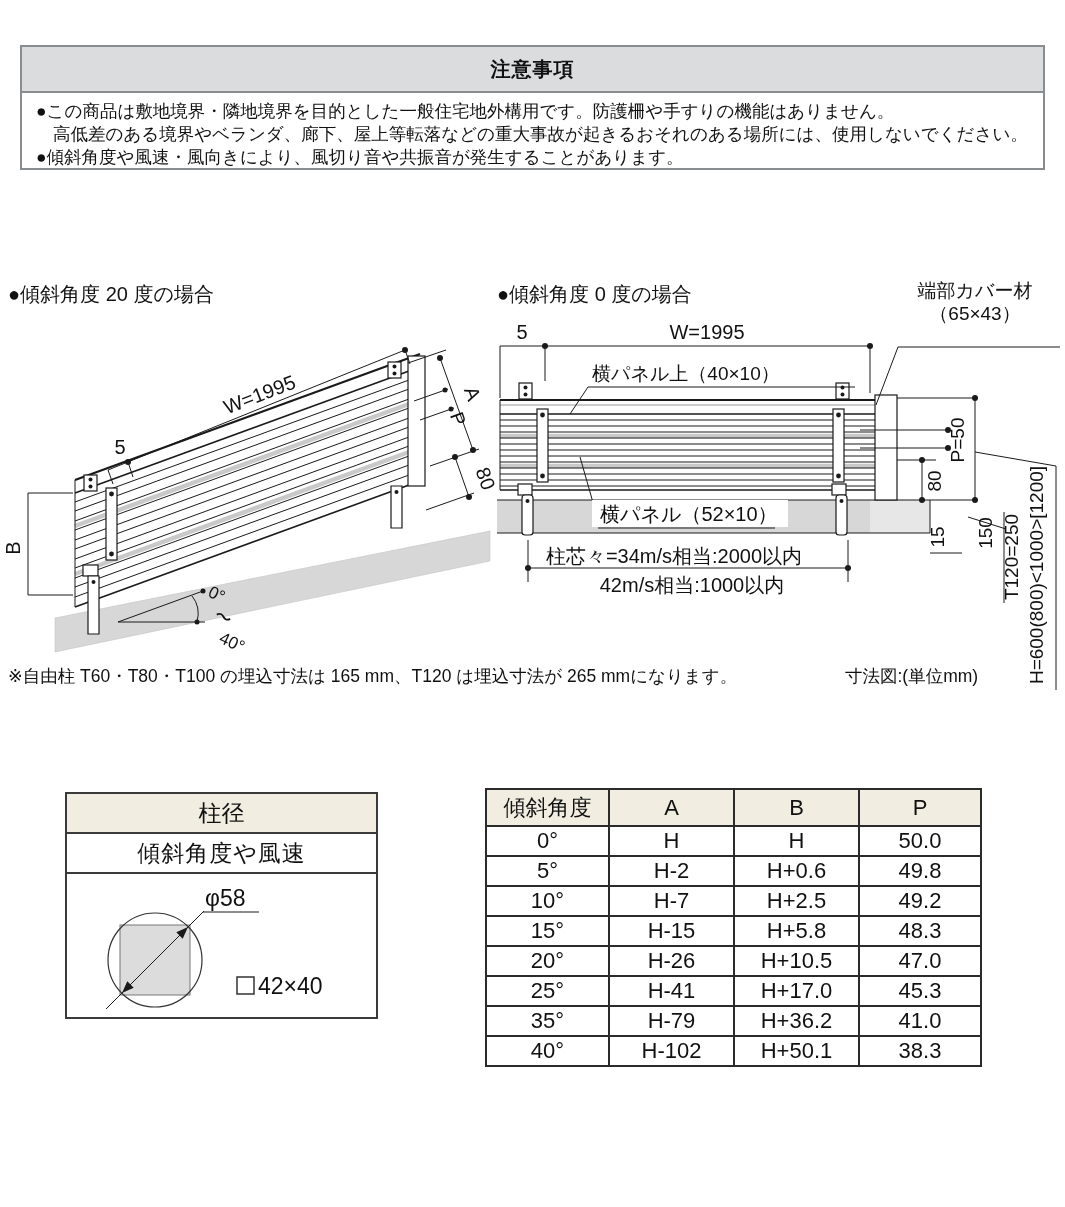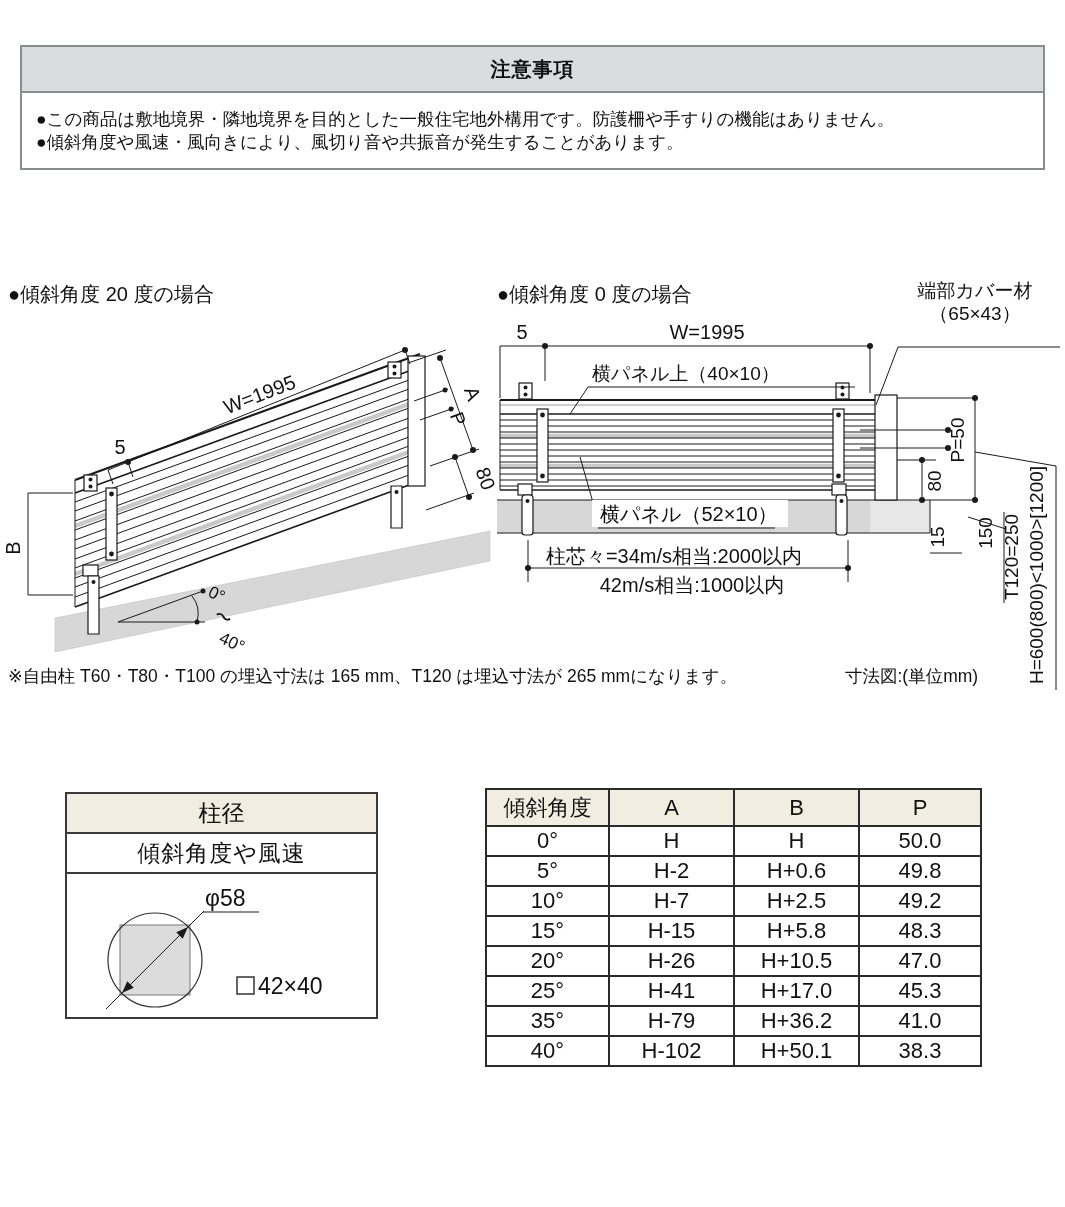--- a/index.html
+++ b/index.html
@@ -5,21 +5,21 @@
   * { margin:0; padding:0; box-sizing:border-box; }
   body { background:#fff; font-family:"Liberation Sans","DejaVu Sans",sans-serif; color:#111; }
   .page { position:relative; width:1065px; height:1207px; background:#fff; overflow:hidden; }
 
   
   .notice { position:absolute; left:20px; top:45px; width:1025px; height:125px;
             border:2px solid #8a8d8f; background:#fff; }
   .notice-header { height:46px; background:#dadcdd; border-bottom:2px solid #8a8d8f;
                    display:flex; align-items:center; justify-content:center;
                    font-size:20px; font-weight:700; letter-spacing:1px; }
-  .notice-body { padding:7px 12px 0 14px; font-size:17.5px; line-height:23px;margin-top:8px; }
+  .notice-body { padding:7px 12px 0 14px; font-size:17.5px; line-height:23px; }
   .notice-body .cont { padding-left:17px; }
 
   
   .diagram-svg { position:absolute; left:0; top:270px; width:1065px; height:430px; }
   svg text { font-family:"Liberation Sans","DejaVu Sans",sans-serif; fill:#111; }
   .t20 { font-size:20px; }
   .t19 { font-size:19px; }
   .t17 { font-size:17px; }
   .t175 { font-size:17.5px; }
   .lineA { stroke:#1a1a1a; stroke-width:1; fill:none; }
@@ -49,20 +49,21 @@
 </style>
 </head>
 <body>
 
 <div class="page">
 
   <div class="notice">
     <div class="notice-header">注意事項</div>
     <div class="notice-body">
       <div>●この商品は敷地境界・隣地境界を目的とした一般住宅地外構用です。防護柵や手すりの機能はありません。</div>
+      <div class="cont">高低差のある境界やベランダ、廊下、屋上等転落などの重大事故が起きるおそれのある場所には、使用しないでください。</div>
       <div>●傾斜角度や風速・風向きにより、風切り音や共振音が発生することがあります。</div>
     </div>
   </div>
 
   <svg class="diagram-svg" viewBox="0 0 1065 430">
 
     <text x="8" y="31" class="t20">●傾斜角度 20 度の場合</text>
     <text x="497" y="31" class="t20">●傾斜角度 0 度の場合</text>
 
     <g>

